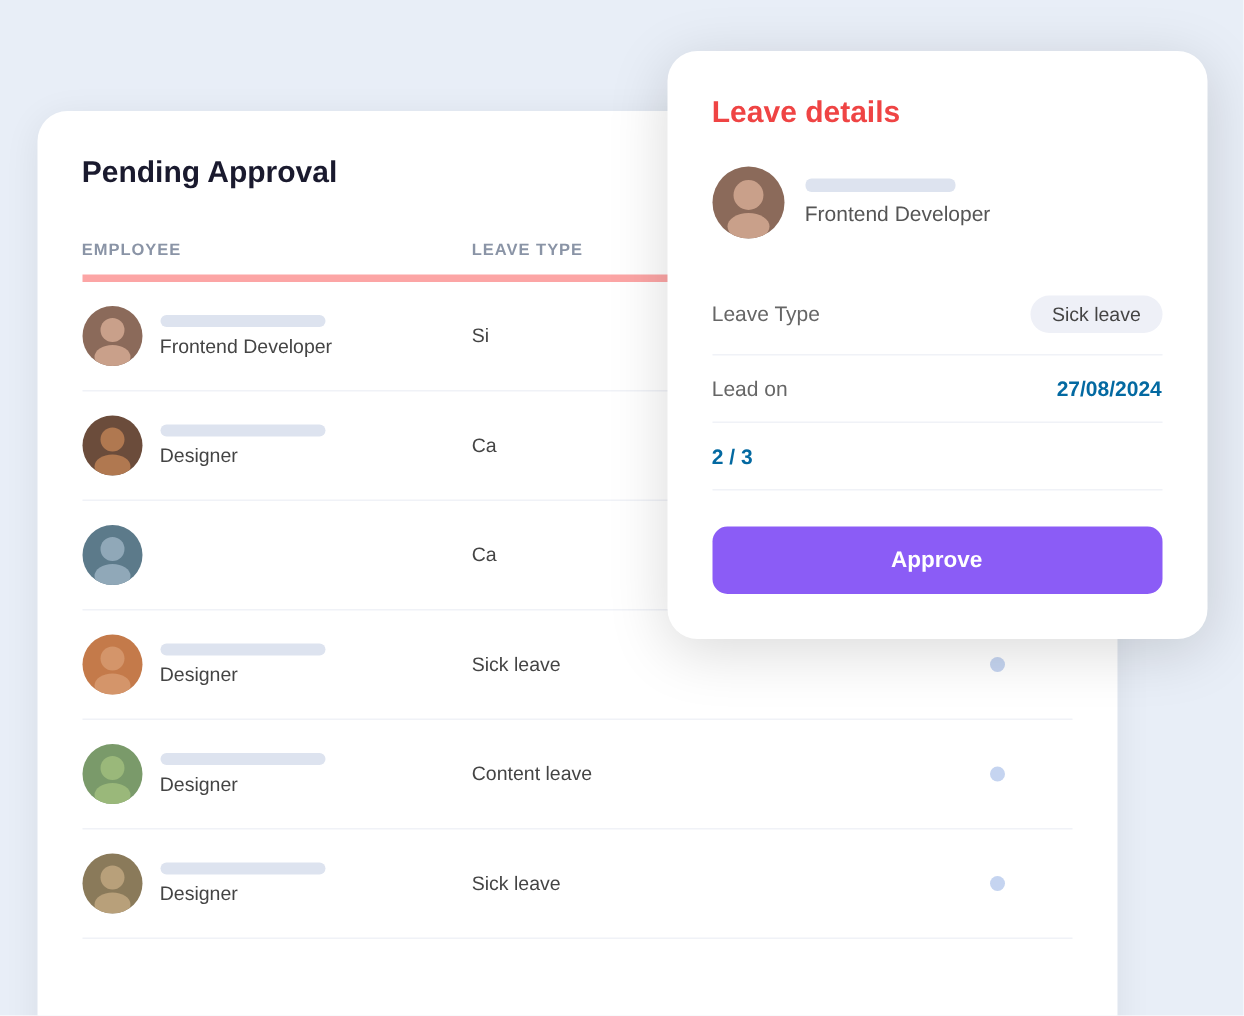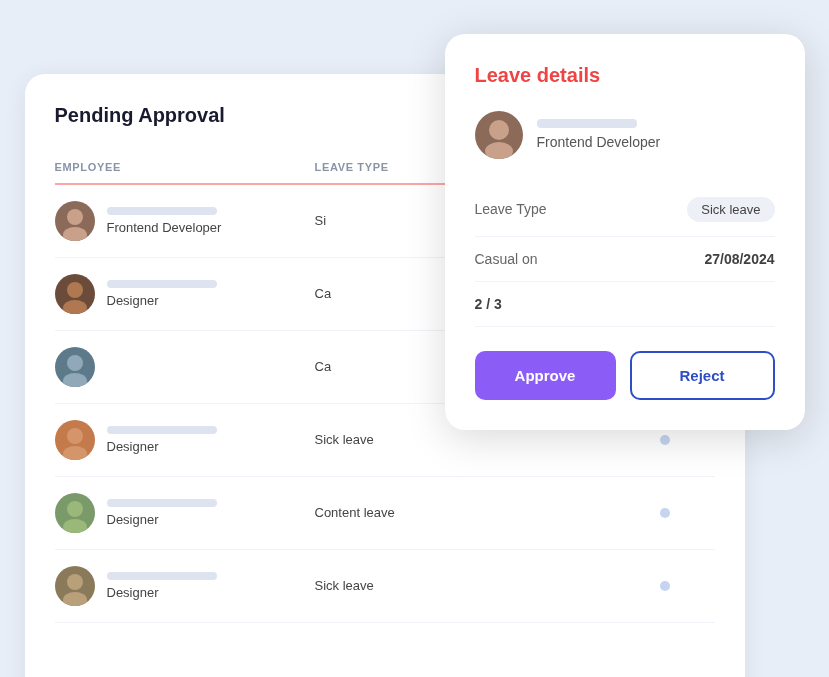--- a/index.html
+++ b/index.html
@@ -39,21 +39,21 @@
       font-size: 20px;
       font-weight: 700;
       color: #1a1a2e;
       margin-bottom: 24px;
     }
 
     .table-header {
       display: grid;
       grid-template-columns: 260px 1fr 100px;
       padding: 10px 0;
-      border-bottom: 2px solid #fca5a5;
+      border-bottom: 5px solid #fca5a5;
     }
 
     .table-header-cell {
       font-size: 11px;
       font-weight: 700;
       color: #8a94a6;
       letter-spacing: 0.06em;
       text-transform: uppercase;
     }
 
@@ -185,21 +185,21 @@
     }
 
     .detail-label {
       font-size: 14px;
       color: #666;
     }
 
     .detail-value {
       font-size: 14px;
       font-weight: 600;
-      color: #404040;
+      color: #0369a1;
     }
 
     .sick-leave-badge {
       background: #eef0f7;
       color: #444;
       font-size: 13px;
       font-weight: 500;
       padding: 5px 14px;
       border-radius: 20px;
     }
@@ -383,26 +383,25 @@
         <div class="modal-role">Frontend Developer</div>
       </div>
     </div>
 
     <div class="detail-row">
       <div class="detail-label">Leave Type</div>
       <div class="sick-leave-badge">Sick leave</div>
     </div>
 
     <div class="detail-row">
-      <div class="detail-label">Casual on</div>
+      <div class="detail-label">Lead on</div>
       <div class="detail-value">27/08/2024</div>
     </div>
 
     <div class="detail-row">
       <div class="detail-value">2 / 3</div>
     </div>
 
     <div class="modal-actions">
       <button class="btn-approve">Approve</button>
-      <button class="btn-reject">Reject</button>
     </div>
   </div>
 </div>
 
 </body></html>

